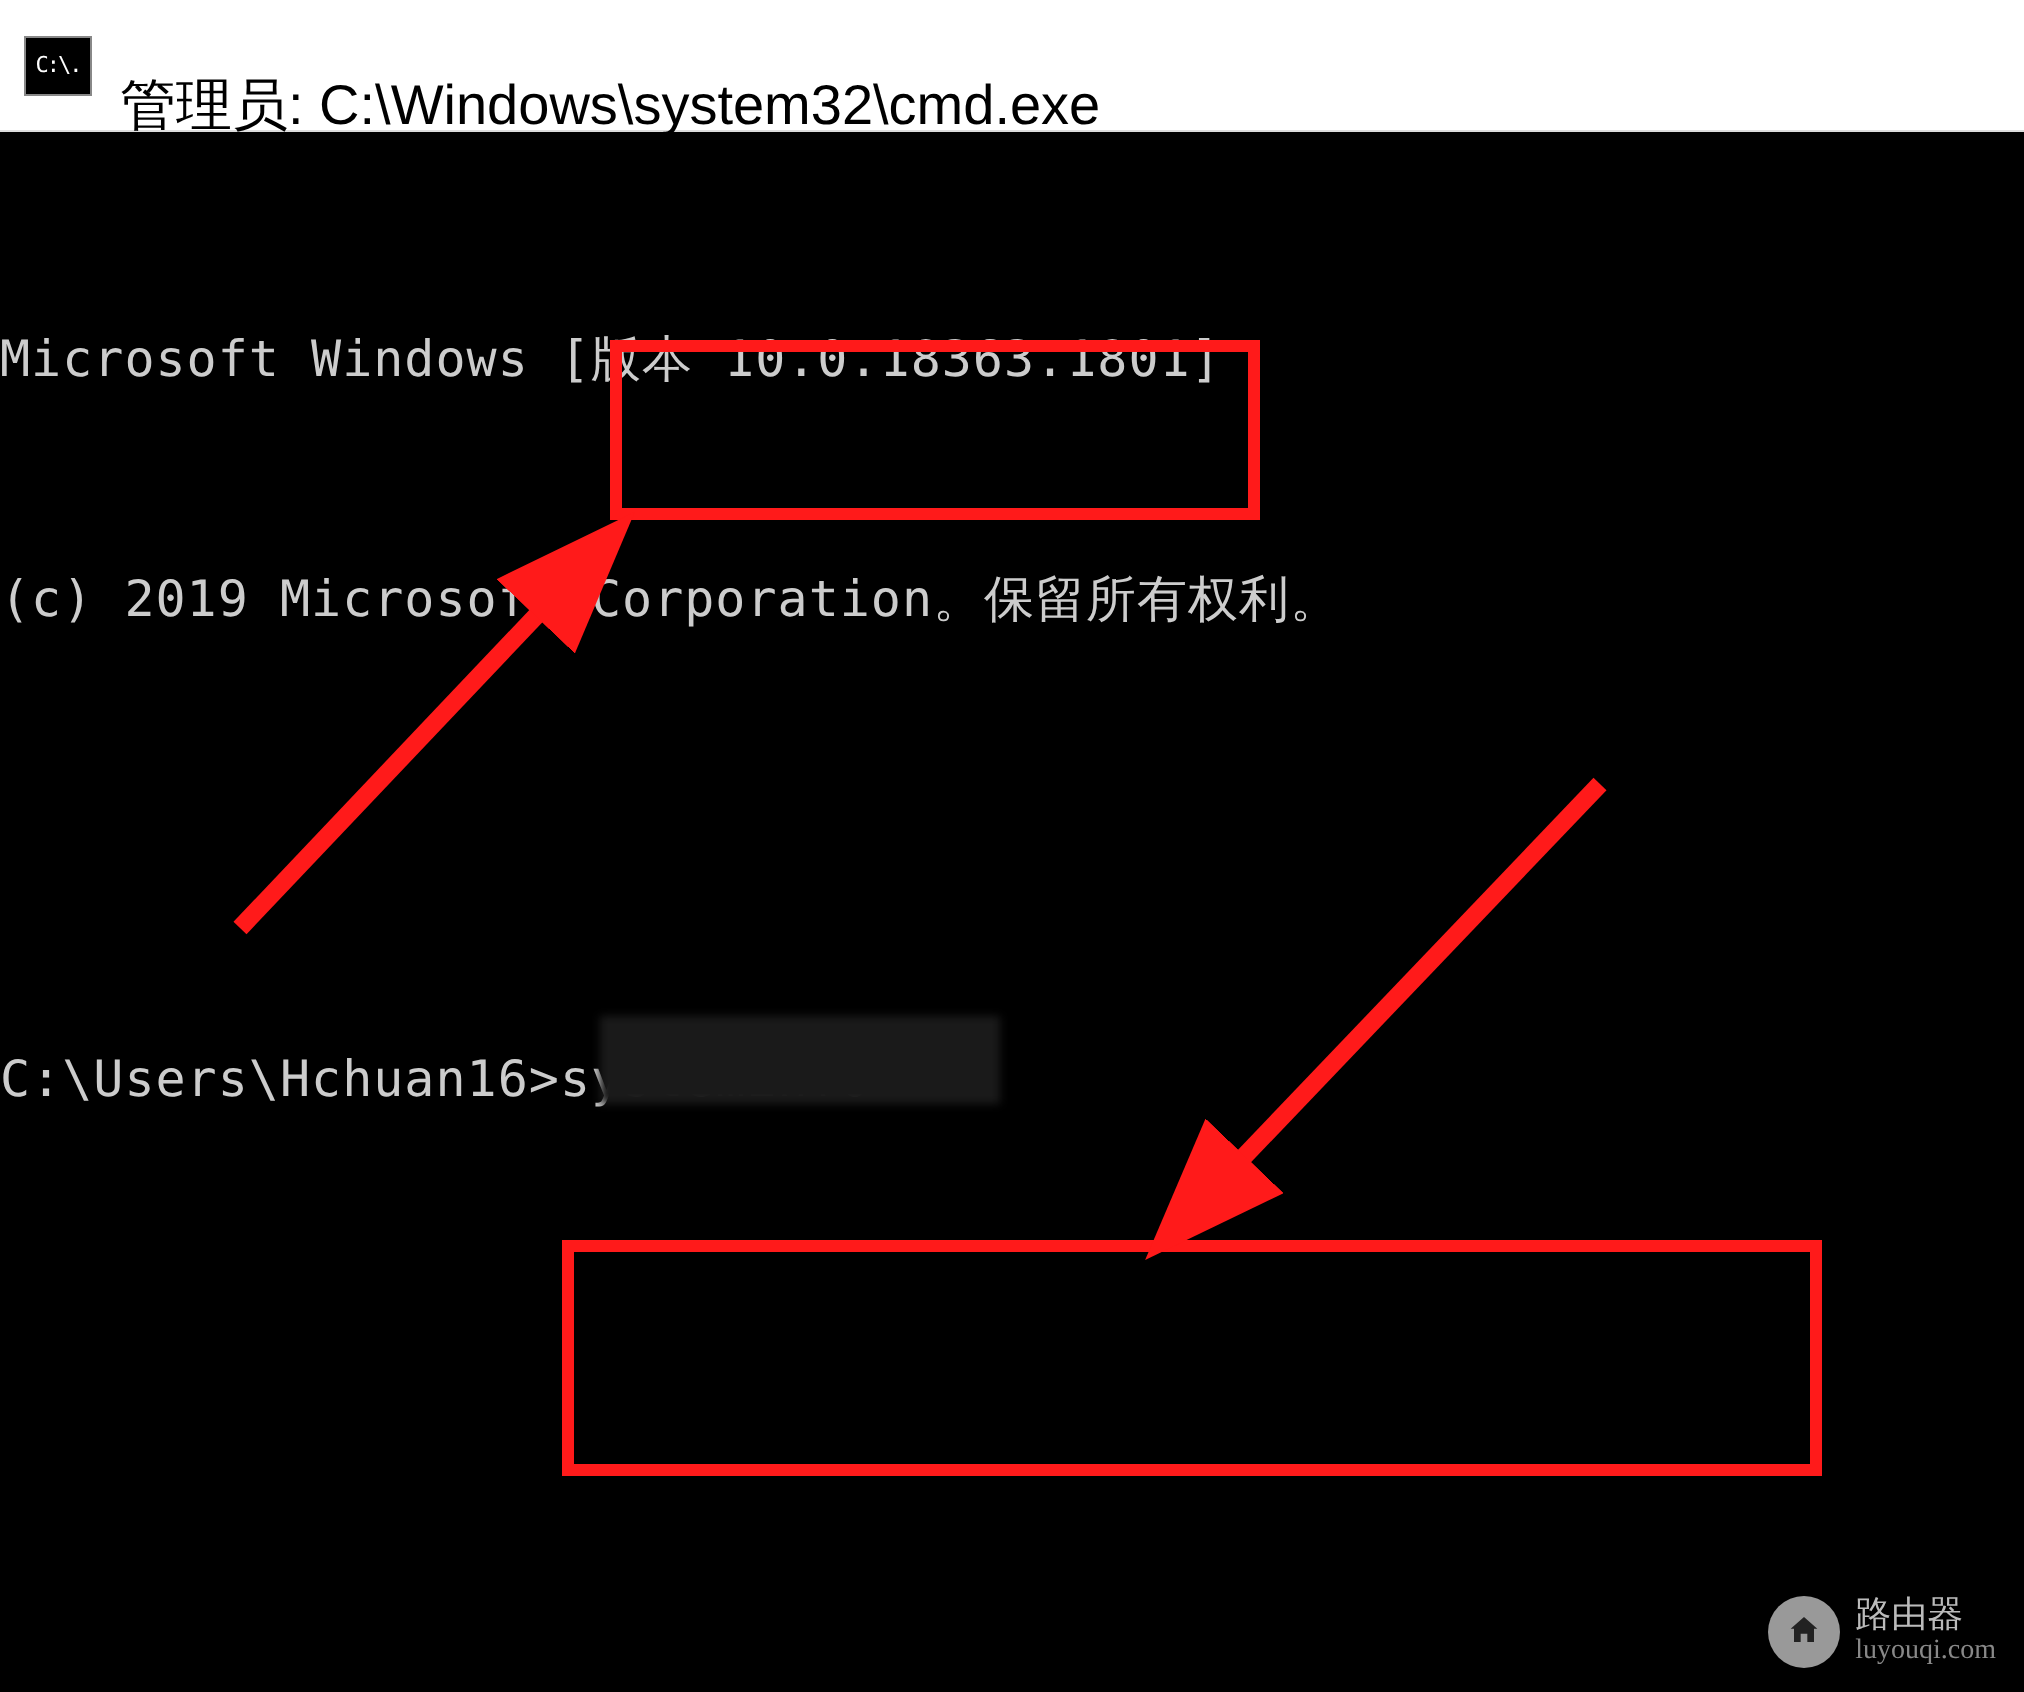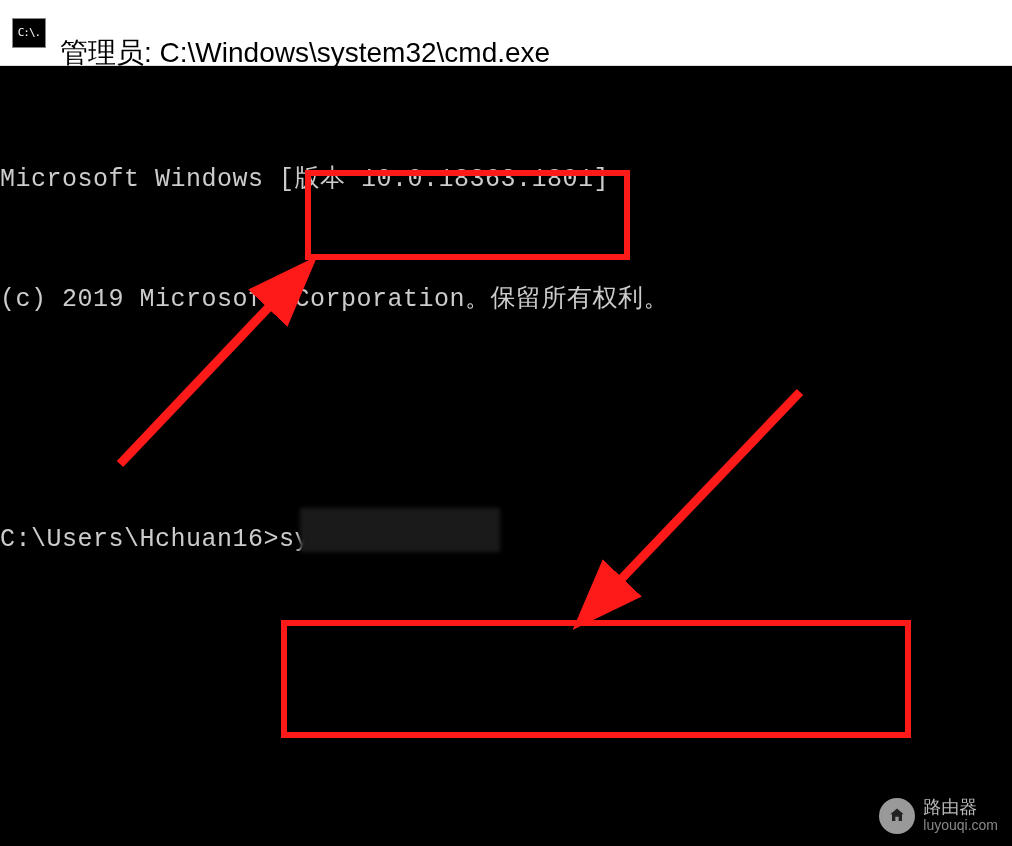--- a/index.html
+++ b/index.html
@@ -50,41 +50,40 @@
       font-size: 25px;
       line-height: 40px;
       padding: 14px 0 0 0;
       white-space: pre;
       letter-spacing: 0.5px;
       font-family: "NSimSun", "Consolas", monospace;
       position: relative;
     }
     .term-line {
       display: block;
-      font-family: Liberation Mono, monospace;
     }
     .highlight-box {
       position: absolute;
       border: 6px solid #ff1a1a;
       pointer-events: none;
       z-index: 5;
     }
     .arrow {
       position: absolute;
       z-index: 6;
       pointer-events: none;
     }
     .watermark {
       position: absolute;
       bottom: 12px;
       right: 14px;
       display: flex;
       align-items: center;
       color: #aaa;
-      font-family: Liberation Sans, sans-serif;
+      font-family: Liberation Serif, serif;
       z-index: 10;
     }
     .watermark-icon {
       width: 36px;
       height: 36px;
       border-radius: 50%;
       background: #999;
       display: flex;
       align-items: center;
       justify-content: center;

